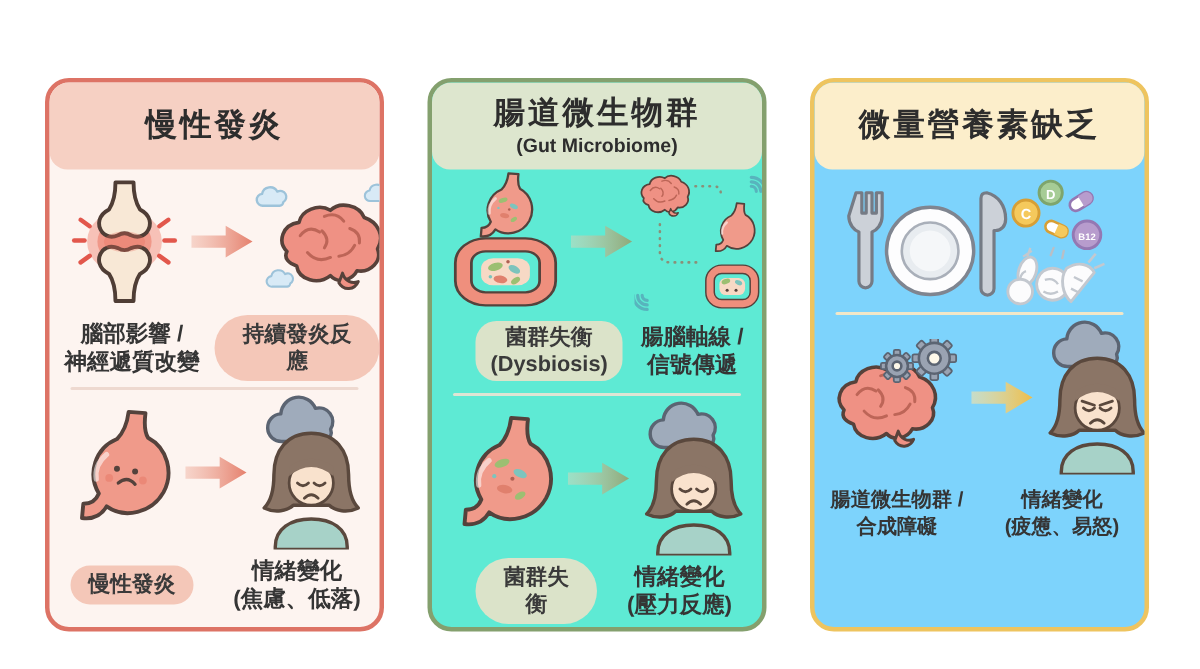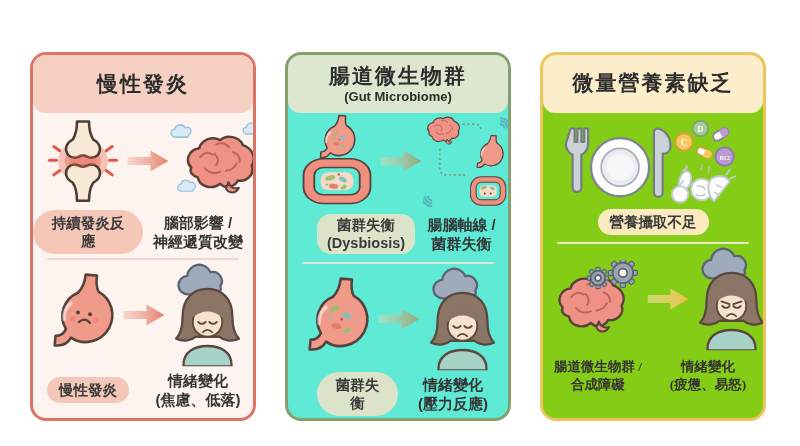--- a/index.html
+++ b/index.html
@@ -3,21 +3,21 @@
 <meta charset="utf-8">
 <style>
   html,body{margin:0;padding:0;background:#ffffff;}
   .canvas{position:relative;width:800px;height:446px;background:#ffffff;
     font-family:"Liberation Sans","DejaVu Sans",sans-serif;overflow:hidden;}
   .panels{position:absolute;left:30px;top:52px;display:flex;gap:29px;}
   .panel{width:226px;height:369px;border:3px solid;border-radius:16px;
     box-sizing:border-box;display:flex;flex-direction:column;overflow:hidden;}
   .p1{border-color:#dd7365;background:#fdf4f0;}
   .p2{border-color:#84a06e;background:#5eead4;}
-  .p3{border-color:#eec45f;background:#84cc16;font-family:Liberation Serif, serif;}
+  .p3{border-color:#eec45f;background:#7dd3fc;}
   .panel-header{height:58px;flex:0 0 auto;display:flex;flex-direction:column;
     justify-content:center;align-items:center;border-radius:0 0 12px 12px;}
   .p1 .panel-header{background:#f6d0c3;}
   .p2 .panel-header{background:#dde6ce;}
   .p3 .panel-header{background:#fceecb;}
   .title-zh{font-size:21px;font-weight:bold;color:#2d2d2d;letter-spacing:2px;line-height:1.1;}
   .title-en{font-size:13px;font-weight:bold;color:#2d2d2d;margin-top:1px;}
   .p3 .title-en{font-size:12px;}
   .illus-row{display:flex;align-items:center;justify-content:space-between;
     padding:0 7px;flex:0 0 auto;}
@@ -156,25 +156,25 @@
         <svg class="icon" width="94" viewBox="0 0 112 94">
           <use href="#sym-brain" x="10" y="10" width="96" height="81"></use>
           <use href="#sym-puff" x="0" y="2" width="28" height="19"></use>
           <use href="#sym-puff" x="86" y="0" width="25" height="17"></use>
           <use href="#sym-puff" x="8" y="68" width="25" height="17"></use>
         </svg>
       </div>
 
       <div class="label-row">
         <div class="cell">
-            <span class="badge">持續發炎反應</span>
-          </div>
-        <div class="cell">
             <div class="lbl">腦部影響 /
 神經遞質改變</div>
+          </div>
+        <div class="cell">
+            <span class="badge">持續發炎反應</span>
           </div>
       </div>
 
       <div class="divider"></div>
 
       <div class="illus-row row-bottom">
         <svg class="icon" width="82" viewBox="0 0 95 100">
           <use href="#sym-stomach-sad" width="95" height="100"></use>
         </svg>
         <svg class="arrow" width="44" viewBox="0 0 54 32">
@@ -239,21 +239,21 @@
         </svg>
       </div>
 
       <div class="label-row tall">
         <div class="cell">
             <span class="badge badge--rect">菌群失衡
 (Dysbiosis)</span>
           </div>
         <div class="cell">
             <div class="lbl">腸腦軸線 /
-菌群失衡</div>
+信號傳遞</div>
           </div>
       </div>
 
       <div class="divider"></div>
 
       <div class="illus-row row-bottom">
         <svg class="icon" width="82" viewBox="0 0 95 100">
           <use href="#sym-stomach-microbes" width="95" height="100"></use>
         </svg>
         <svg class="arrow" width="44" viewBox="0 0 54 32">
@@ -317,23 +317,20 @@
             <path d="M123,75 q1,-4 4,-5" fill="none" stroke-width="1.6"></path>
             <path d="M139,70 a11,11 0 1 1 6,20 a11,11 0 0 1 -6,-20 z"></path>
             <path d="M140,76 q6,-2 9,3 M139,84 q5,3 10,0" fill="none" stroke-width="1.6"></path>
             <path d="M155,68 c8,-5 16,-3 19,3 l-16,20 c-6,-5 -8,-16 -3,-23 z"></path>
             <path d="M160,74 l6,3 M158,82 l6,3" fill="none" stroke-width="1.6"></path>
             <path d="M170,64 l5,-6 M174,68 l7,-3" fill="none" stroke-width="1.8"></path>
           </g>
         </svg>
       </div>
 
-      <div class="label-row short">
-        <span class="badge">營養攝取不足</span>
-      </div>
 
       <div class="divider"></div>
 
       <div class="illus-row row-bottom">
         <svg class="icon" width="96" viewBox="0 0 112 90">
           <use href="#sym-brain" x="0" y="13" width="92" height="77"></use>
           <g transform="translate(56,21)" fill="#9aa3b2" stroke="#5b6472" stroke-width="1.4">
             <g>
               <rect x="-2.5" y="-12.5" width="5" height="5" rx="1.2"></rect>
               <rect x="-2.5" y="-12.5" width="5" height="5" rx="1.2" transform="rotate(45)"></rect>

